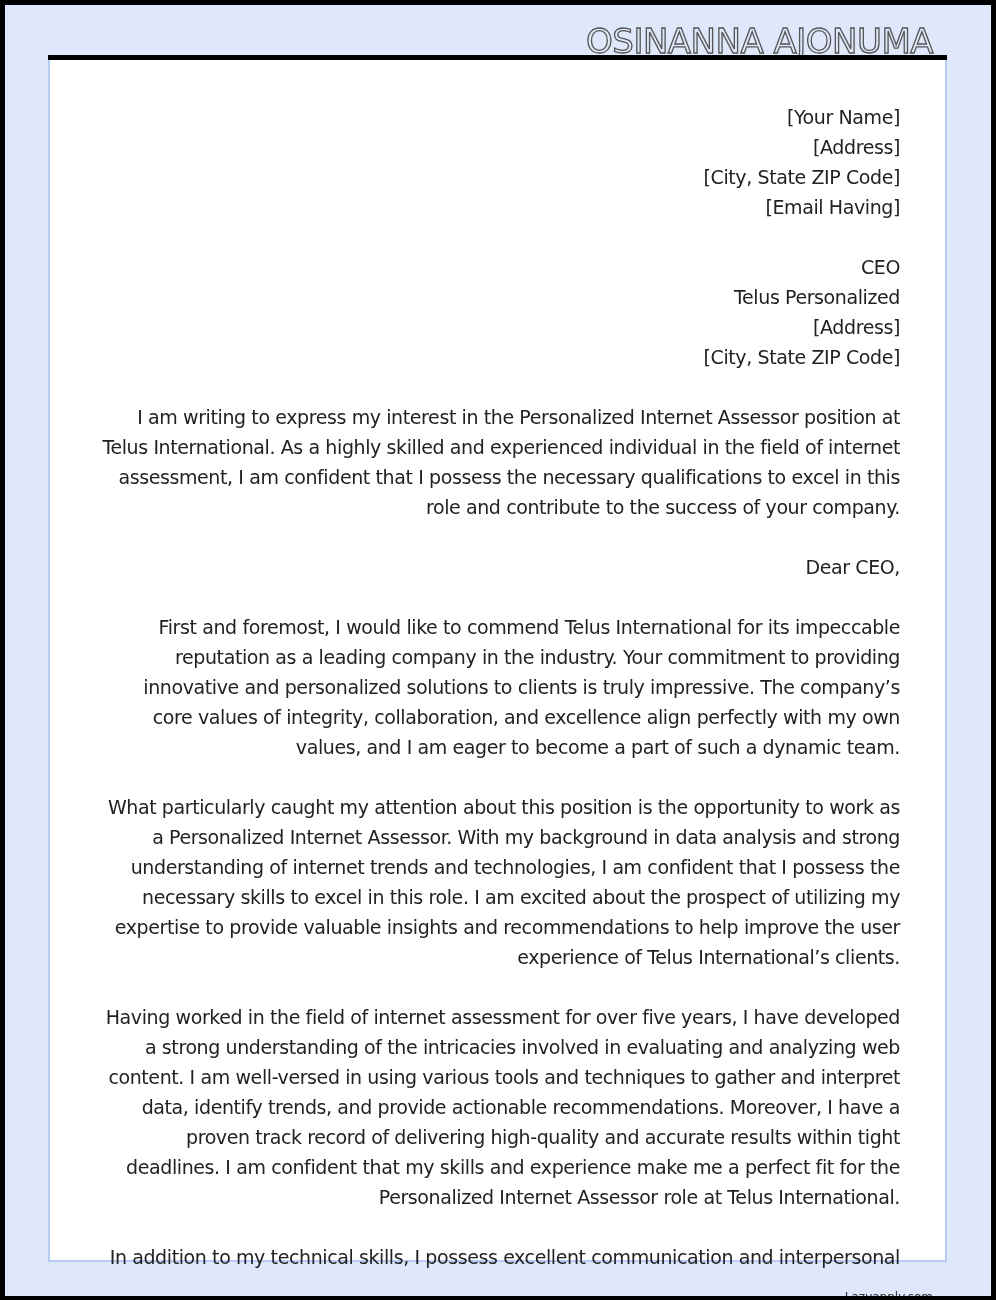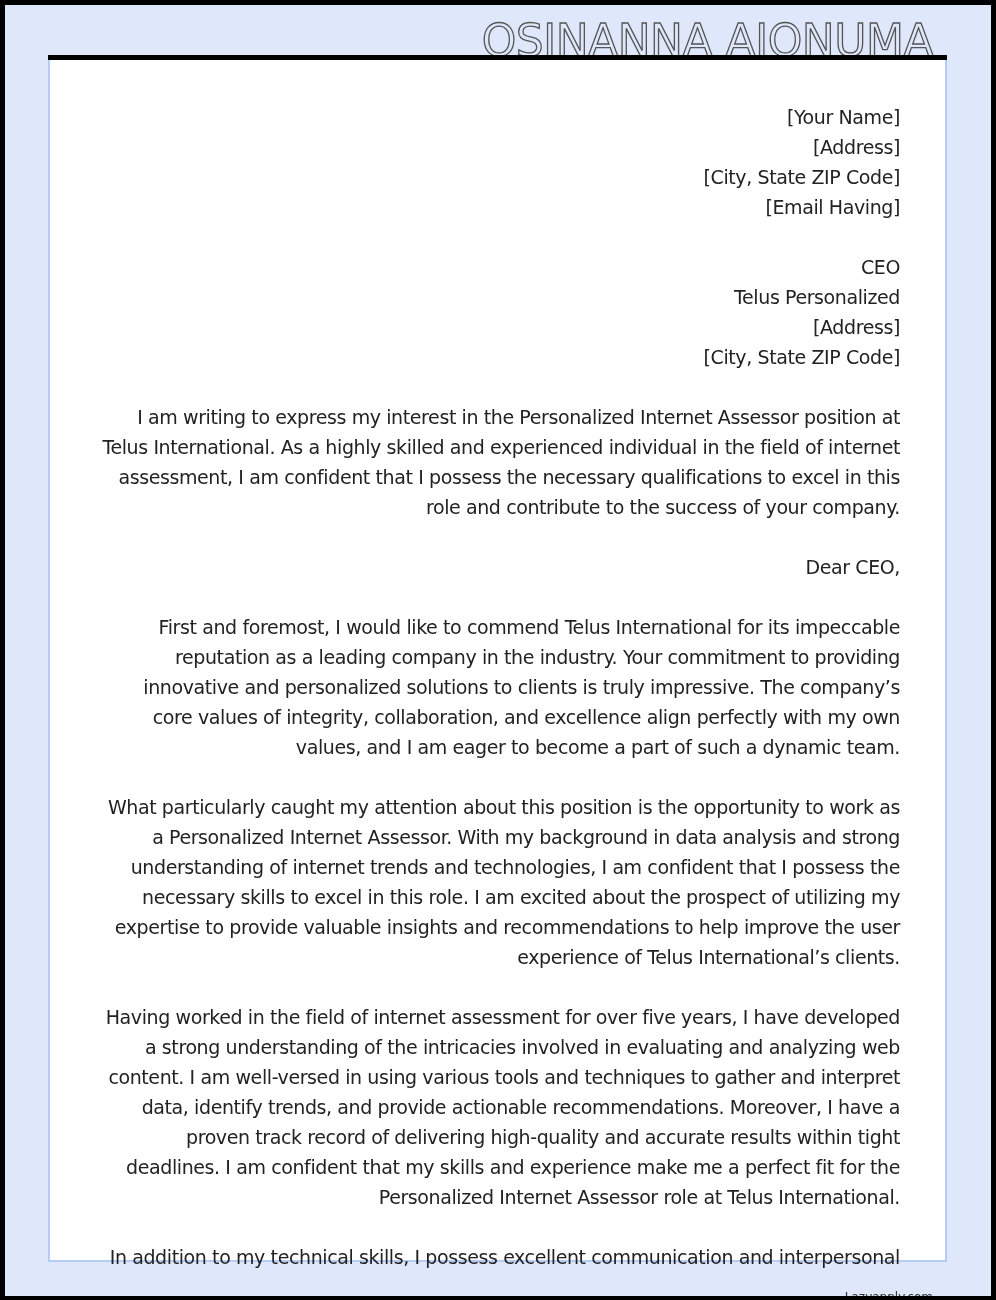--- a/index.html
+++ b/index.html
@@ -1,19 +1,19 @@
 <!DOCTYPE html>
 <html><head>
 <meta charset="utf-8">
 <style>
   html, body { margin:0; padding:0; }
   body { width:996px; height:1300px; overflow:hidden; font-family:"DejaVu Sans", sans-serif; }
   .frame { position:absolute; left:0; top:0; width:996px; height:1300px; box-sizing:border-box;
            border:5px solid #000; border-bottom:4px solid #000; background:#dfe7fa; overflow:hidden; }
-  .name { position:absolute; right:58px; top:12px; font-size:44px; letter-spacing:-0.5px;
+  .name { position:absolute; right:58px; top:12px; font-size:34px; letter-spacing:-0.5px;
           color:#dfe7fa; -webkit-text-stroke:1.3px #555; font-family:"DejaVu Sans", sans-serif; line-height:48px; }
   .panel { position:absolute; left:43px; top:50px; width:899px; height:1207px; background:#fff;
            border-left:2px solid #b7ccf5; border-right:2px solid #b7ccf5; border-bottom:2px solid #b7ccf5; box-sizing:border-box; }
   .rule { position:absolute; left:43px; top:50px; width:899px; height:5px; background:#000; }
   .content { position:absolute; left:95px; top:97px; width:800px; font-size:19px; line-height:30px; color:#222;
              letter-spacing:-0.4px; }
   .content p { margin:0 0 30px 0;text-align:right; }
   .content .line { display:block; }
   .watermark { position:absolute; right:58px; top:1245px; font-size:12px; color:#333;margin-top:40px; }
 </style>

